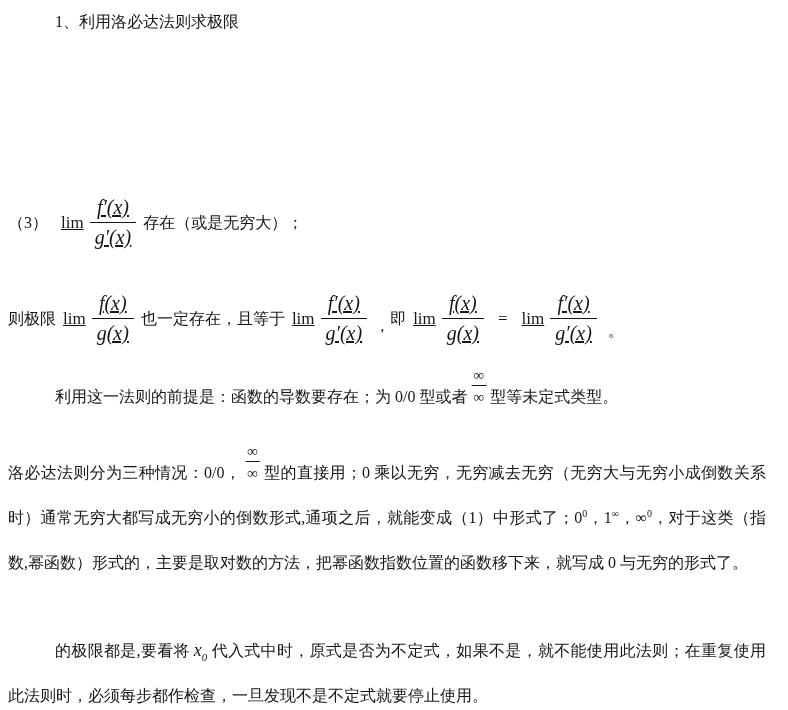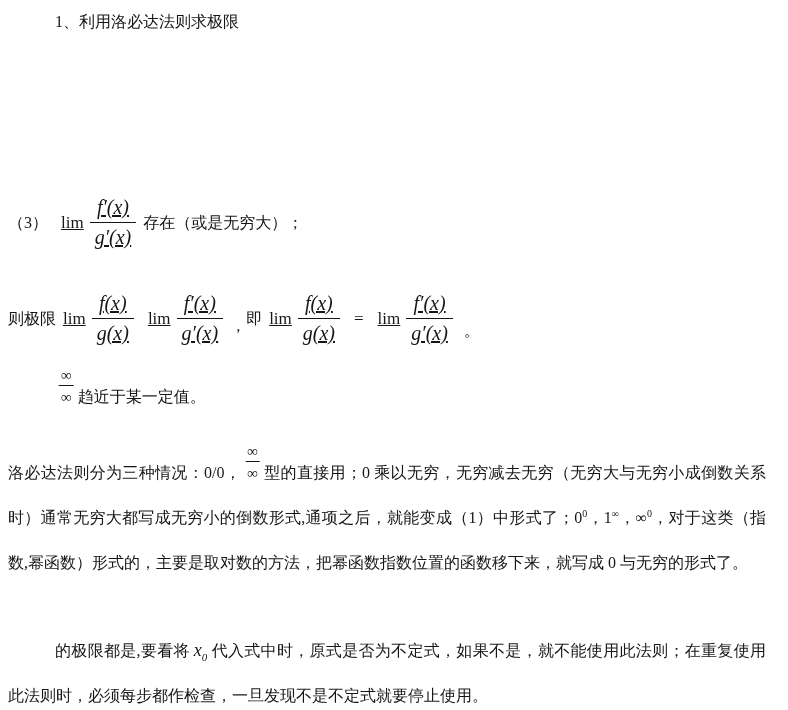--- a/index.html
+++ b/index.html
@@ -105,20 +105,21 @@
 
   <div class="p mrow" style="top:292px">
     <span class="txt">则极限</span>
     <span class="limfrac">
       <span class="lim">lim</span>
       <span class="frac">
         <span class="num"><i>f(x)</i></span>
         <span class="den"><i>g(x)</i></span>
       </span>
     </span>
+    <span class="txt">也一定存在，且等于</span>
     <span class="limfrac">
       <span class="lim">lim</span>
       <span class="frac">
         <span class="num"><i>f′(x)</i></span>
         <span class="den"><i>g′(x)</i></span>
       </span>
     </span>
     <span class="txt low1">，</span>
     <span class="txt">即</span>
     <span class="limfrac">
@@ -132,19 +133,19 @@
     <span class="limfrac">
       <span class="lim">lim</span>
       <span class="frac">
         <span class="num"><i>f′(x)</i></span>
         <span class="den"><i>g′(x)</i></span>
       </span>
     </span>
     <span class="txt low2">。</span>
   </div>
 
-  <p class="p indent47" style="top:385px"><span class="infstack"><span class="inf-num">∞</span><span class="inf-den">∞</span></span><span>趋近于某一定值。</span></p>
+  <p class="p indent47" style="top:385px"><span>利用这一法则的前提是：函数的导数要存在；为 0/0 型或者</span><span class="infstack"><span class="inf-num">∞</span><span class="inf-den">∞</span></span><span>型等未定式类型。</span></p>
 
   <p class="p just" style="top:450px; line-height:45px"><span>洛必达法则分为三种情况：0/0，</span><span class="infstack"><span class="inf-num">∞</span><span class="inf-den">∞</span></span><span>型的直接用；0 乘以无穷，无穷减去无穷（无穷大与无穷小成倒数关系时）通常无穷大都写成无穷小的倒数形式,通项之后，就能变成（1）中形式了；</span><span class="supgrp"><span>0</span><sup>0</sup></span><span>，</span><span class="supgrp"><span>1</span><sup>∞</sup></span><span>，</span><span class="supgrp"><span>∞</span><sup>0</sup></span><span>，对于这类（指数,幂函数）形式的，主要是取对数的方法，把幂函数指数位置的函数移下来，就写成 0 与无穷的形式了。</span></p>
 
   <p class="p just indent47" style="top:628px; line-height:45px"><span>的极限都是,要看将</span><i class="mv"><span>x</span><sub>0</sub></i><span>代入式中时，原式是否为不定式，如果不是，就不能使用此法则；在重复使用此法则时，必须每步都作检查，一旦发现不是不定式就要停止使用。</span></p>
 
 </div>
 
 </body></html>

